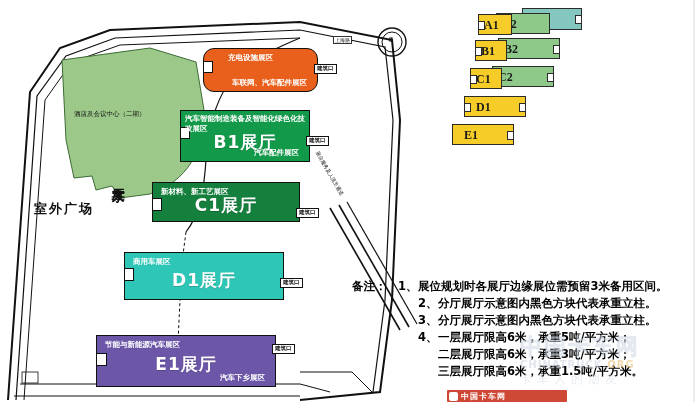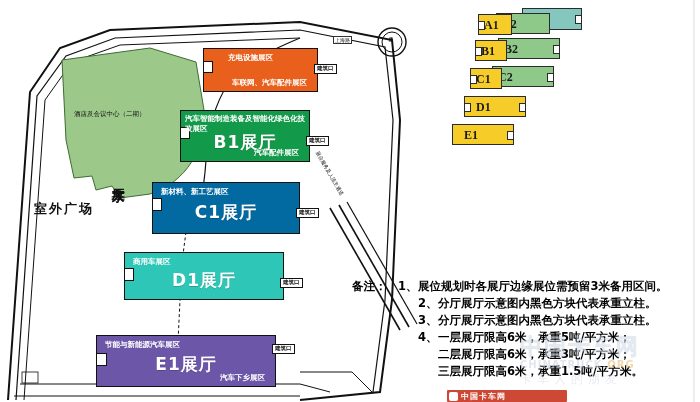--- a/index.html
+++ b/index.html
@@ -163,36 +163,36 @@
 
   <div class="maptext vert" style="left:388px;top:33px;font-size:4.5px;line-height:1;">综合楼</div>
 
   <div class="roadlabel" style="left:333px;top:36px;">上海路</div>
 
   <div class="maptext" style="left:320px;top:150px;font-size:5px;transform:rotate(60deg);transform-origin:left top;">展会服务及人流主通道</div>
 
   <div class="roadlabel" style="left:100px;top:374px;">地下停车库</div>
   <div class="roadlabel" style="left:172px;top:374px;">施工区域</div>
 
-  <div class="hall" id="hallA1" style="left:203px;top:48px;width:115px;height:44px;background:#e8601c;">
+  <div class="hall" id="hallA1" style="left:203px;top:48px;width:115px;height:44px;background:#e8601c;border-radius:11px;">
     <div class="notch" style="left:-1px;top:12px;width:10px;height:12px;"></div>
     <div class="tl">充电设施展区</div>
     <div class="br">车联网、汽车配件展区</div>
   </div>
   <div class="entrance" style="left:314px;top:64px;">建筑口</div>
 
   <div class="hall" id="hallB1" style="left:180px;top:110px;width:130px;height:52px;background:#13994a;">
     <div class="notch" style="left:-1px;top:16px;width:10px;height:12px;"></div>
     <div class="tl" style="left:4px;top:3px;max-width:120px;">汽车智能制造装备及智能化绿色化技改展区</div>
     <div class="big" style="top:62%;">B1展厅</div>
     <div class="br">汽车配件展区</div>
   </div>
   <div class="entrance" style="left:306px;top:136px;">建筑口</div>
 
-  <div class="hall" id="hallC1" style="left:152px;top:182px;width:148px;height:52px;background:#0369a1;padding-left:7px;">
+  <div class="hall" id="hallC1" style="left:152px;top:182px;width:148px;height:40px;background:#15803d;padding-left:7px;">
     <div class="notch" style="left:-1px;top:15px;width:10px;height:13px;"></div>
     <div class="tl" style="left:8px;top:4px;">新材料、新工艺展区</div>
     <div class="big" style="top:58%;">C1展厅</div>
   </div>
   <div class="entrance" style="left:296px;top:208px;">建筑口</div>
 
   <div class="hall" id="hallD1" style="left:124px;top:252px;width:160px;height:48px;background:#2ec6b6;">
     <div class="notch" style="left:-1px;top:15px;width:10px;height:13px;"></div>
     <div class="tl" style="left:8px;top:4px;">商用车展区</div>
     <div class="big" style="top:58%;">D1展厅</div>

